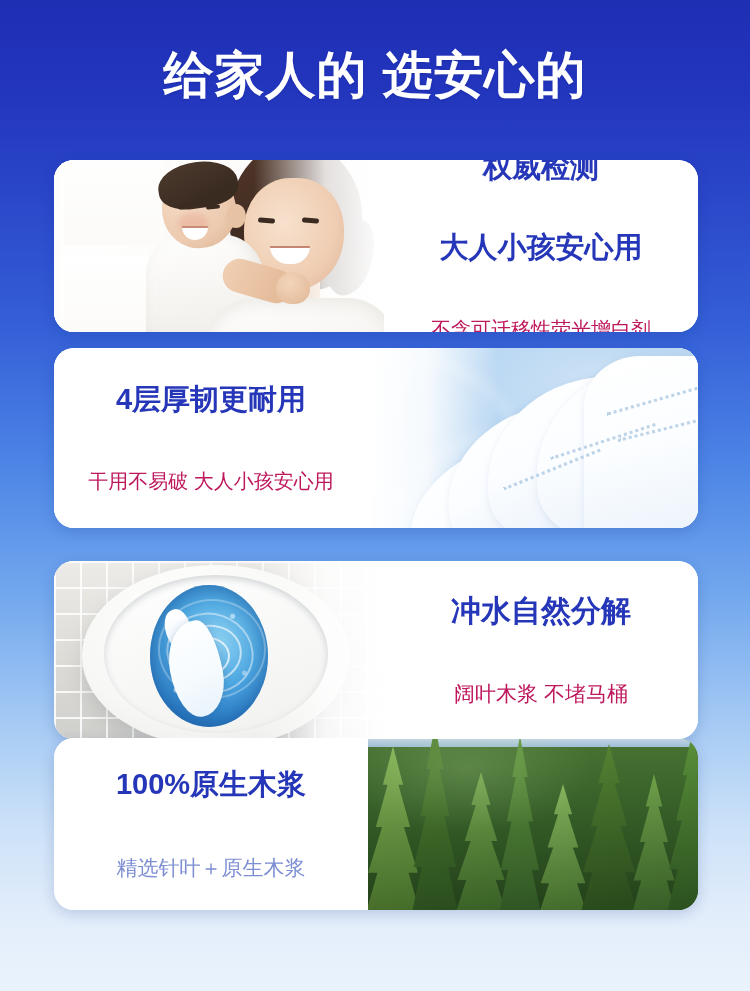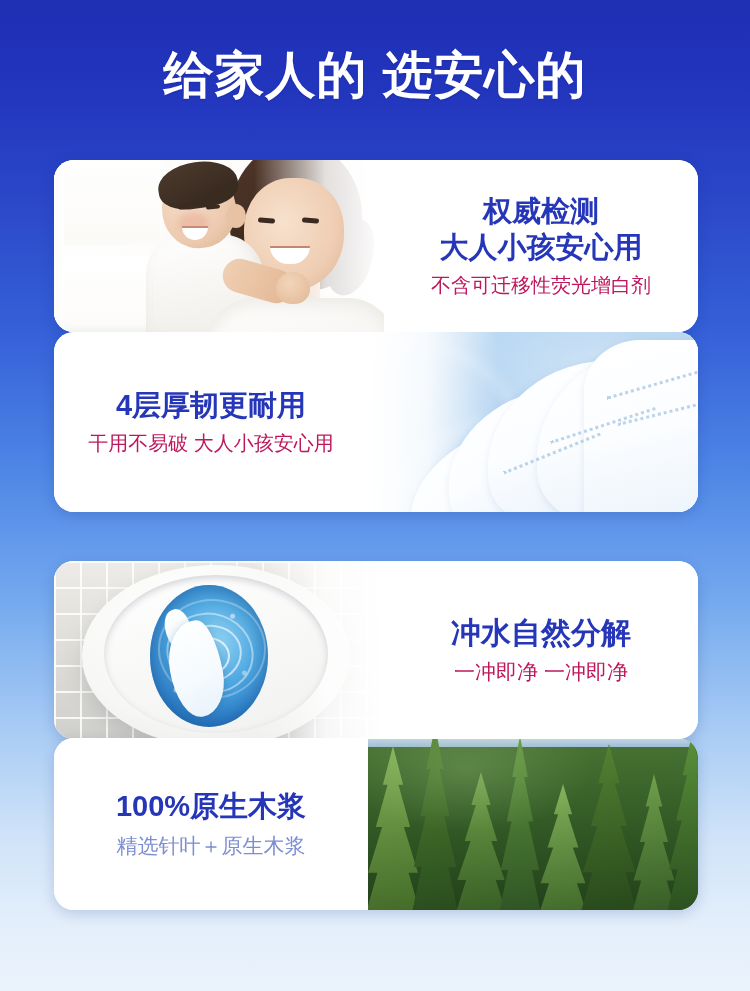--- a/index.html
+++ b/index.html
@@ -60,41 +60,42 @@
     background: #ffffff;
     border-radius: 20px;
     overflow: hidden;
     box-shadow: 0 4px 14px rgba(12,40,120,0.18);
     display: flex;
   }
   .card.row-normal { flex-direction: row; }
   .card.row-reverse { flex-direction: row-reverse; }
 
   #card-1 { top: 160px; height: 172px; }
-  #card-2 { top: 332px; height: 180px; justify-content: space-between; }
+  #card-2 { top: 348px; height: 180px; justify-content: space-between; }
   #card-3 { top: 545px; height: 178px; margin-top: 16px; }
   #card-4 { top: 738px; height: 172px; }
 
   .card-media {
     position: relative;
     width: 330px;
     flex: 0 0 330px;
     overflow: hidden;
     background: #ffffff;
   }
   .card-text {
     flex: 1 1 auto;
     display: flex;
     flex-direction: column;
     align-items: center;
     justify-content: center;
     padding: 0 6px;
     background: #ffffff;
     position: relative;
     z-index: 3;
+    gap: 44px;
   }
   .headline {
     color: #2536b8;
     font-weight: bold;
     font-size: 30px;
     line-height: 1.22;
     text-align: center;
     white-space: nowrap;
   }
   .subline {
@@ -534,21 +535,21 @@
           <div class="swirl-ring sr3"></div>
           <div class="water-sparkle"></div>
         </div>
         <div class="tissue-tail"></div>
         <div class="tissue-blob"></div>
       </div>
       <div class="fade-right"></div>
     </div>
     <div class="card-text">
       <div class="headline">冲水自然分解</div>
-      <div class="subline">一冲即净 一冲即净</div>
+      <div class="subline">阔叶木浆 不堵马桶</div>
     </div>
   </div>
 
   <div class="card row-reverse" id="card-4">
     <div class="card-media">
       <div class="photo-forest">
         <div class="sky-strip"></div>
         <div class="tree" style="--tc1:#8fbf5e;--tc2:#4e7f2e;left:-14px;width:78px;height:176px;"></div>
         <div class="tree" style="--tc1:#5d8f38;--tc2:#2f5a22;left:34px;width:66px;height:196px;"></div>
         <div class="tree" style="--tc1:#7fb254;--tc2:#3f6f2a;left:76px;width:74px;height:150px;"></div>

